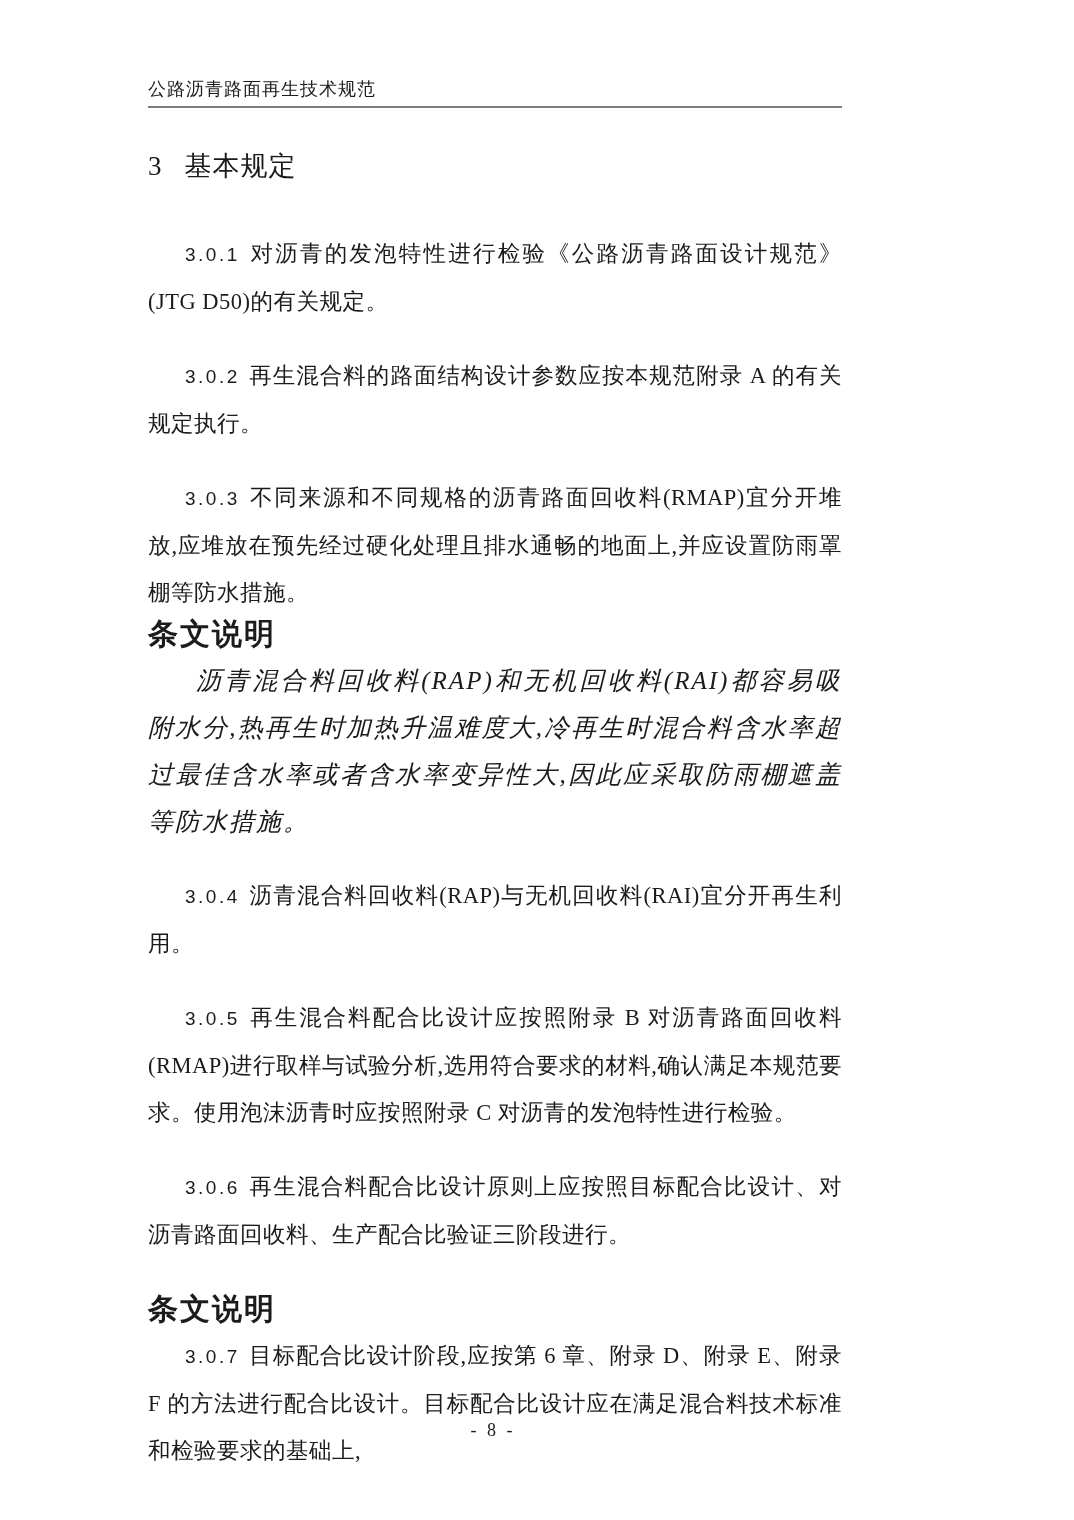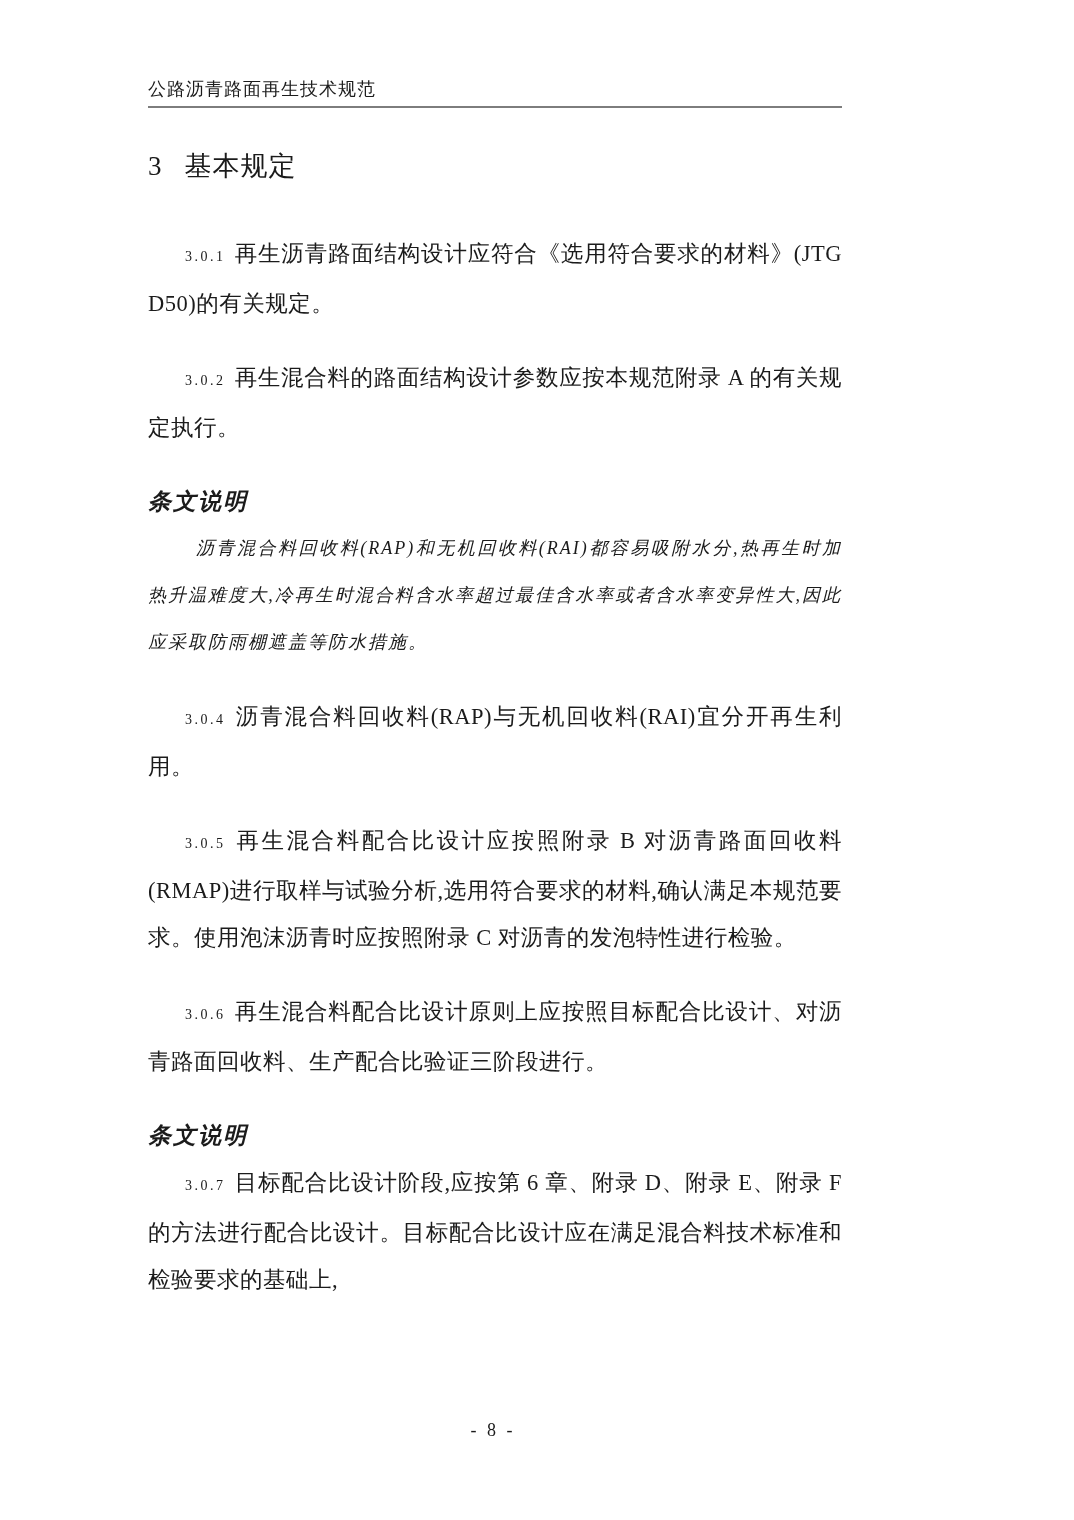--- a/index.html
+++ b/index.html
@@ -37,36 +37,35 @@
   .clause {
     font-size: 22.5px;
     line-height: 47px;
     margin: 0 0 27px 0;
     text-align: justify;
     text-indent: 37px;
     letter-spacing: 0.5px;
   }
   .clause.tight { margin-bottom: -6px; }
   .clause-number {
-    font-family: Liberation Serif, serif;
-    font-size: 14px;
+    font-family: Liberation Sans, sans-serif;
+    font-size: 19px;
     letter-spacing: 2.5px;
     margin-right: 9px;
   }
   .note-heading {
-    font-size: 23px;
+    font-size: 30px;
     line-height: 47px;
     font-weight: bold;
-    font-style: italic;
     margin: 0;
     letter-spacing: 2px;
   }
   .note-heading.spaced { margin-top: 22px; }
   .note {
-    font-size: 18px;
+    font-size: 25px;
     line-height: 47px;
     font-style: italic;
     margin: 0 0 27px 0;
     text-align: justify;
     text-indent: 48px;
     letter-spacing: 2px;
   }
   .page-footer {
     position: absolute;
     bottom: 86px;
@@ -80,24 +79,25 @@
 </head>
 <body>
 
 <div class="page">
 
   <div class="running-header">公路沥青路面再生技术规范</div>
   <div class="header-rule"></div>
 
   <h1 class="chapter-title"><span class="chapter-number">3</span><span>基本规定</span></h1>
 
-  <p class="clause"><span class="clause-number">3.0.1</span><span>再生沥青路面结构设计应符合《选用符合要求的材料》(JTG D50)的有关规定。</span></p>
+  <p class="clause"><span class="clause-number">3.0.1</span><span>对沥青的发泡特性进行检验《公路沥青路面设计规范》(JTG D50)的有关规定。</span></p>
 
   <p class="clause"><span class="clause-number">3.0.2</span><span>再生混合料的路面结构设计参数应按本规范附录 A 的有关规定执行。</span></p>
 
+  <p class="clause tight"><span class="clause-number">3.0.3</span><span>不同来源和不同规格的沥青路面回收料(RMAP)宜分开堆放,应堆放在预先经过硬化处理且排水通畅的地面上,并应设置防雨罩棚等防水措施。</span></p>
 
   <p class="note-heading">条文说明</p>
 
   <p class="note">沥青混合料回收料(RAP)和无机回收料(RAI)都容易吸附水分,热再生时加热升温难度大,冷再生时混合料含水率超过最佳含水率或者含水率变异性大,因此应采取防雨棚遮盖等防水措施。</p>
 
   <p class="clause"><span class="clause-number">3.0.4</span><span>沥青混合料回收料(RAP)与无机回收料(RAI)宜分开再生利用。</span></p>
 
   <p class="clause"><span class="clause-number">3.0.5</span><span>再生混合料配合比设计应按照附录 B 对沥青路面回收料(RMAP)进行取样与试验分析,选用符合要求的材料,确认满足本规范要求。使用泡沫沥青时应按照附录 C 对沥青的发泡特性进行检验。</span></p>
 
   <p class="clause"><span class="clause-number">3.0.6</span><span>再生混合料配合比设计原则上应按照目标配合比设计、对沥青路面回收料、生产配合比验证三阶段进行。</span></p>

